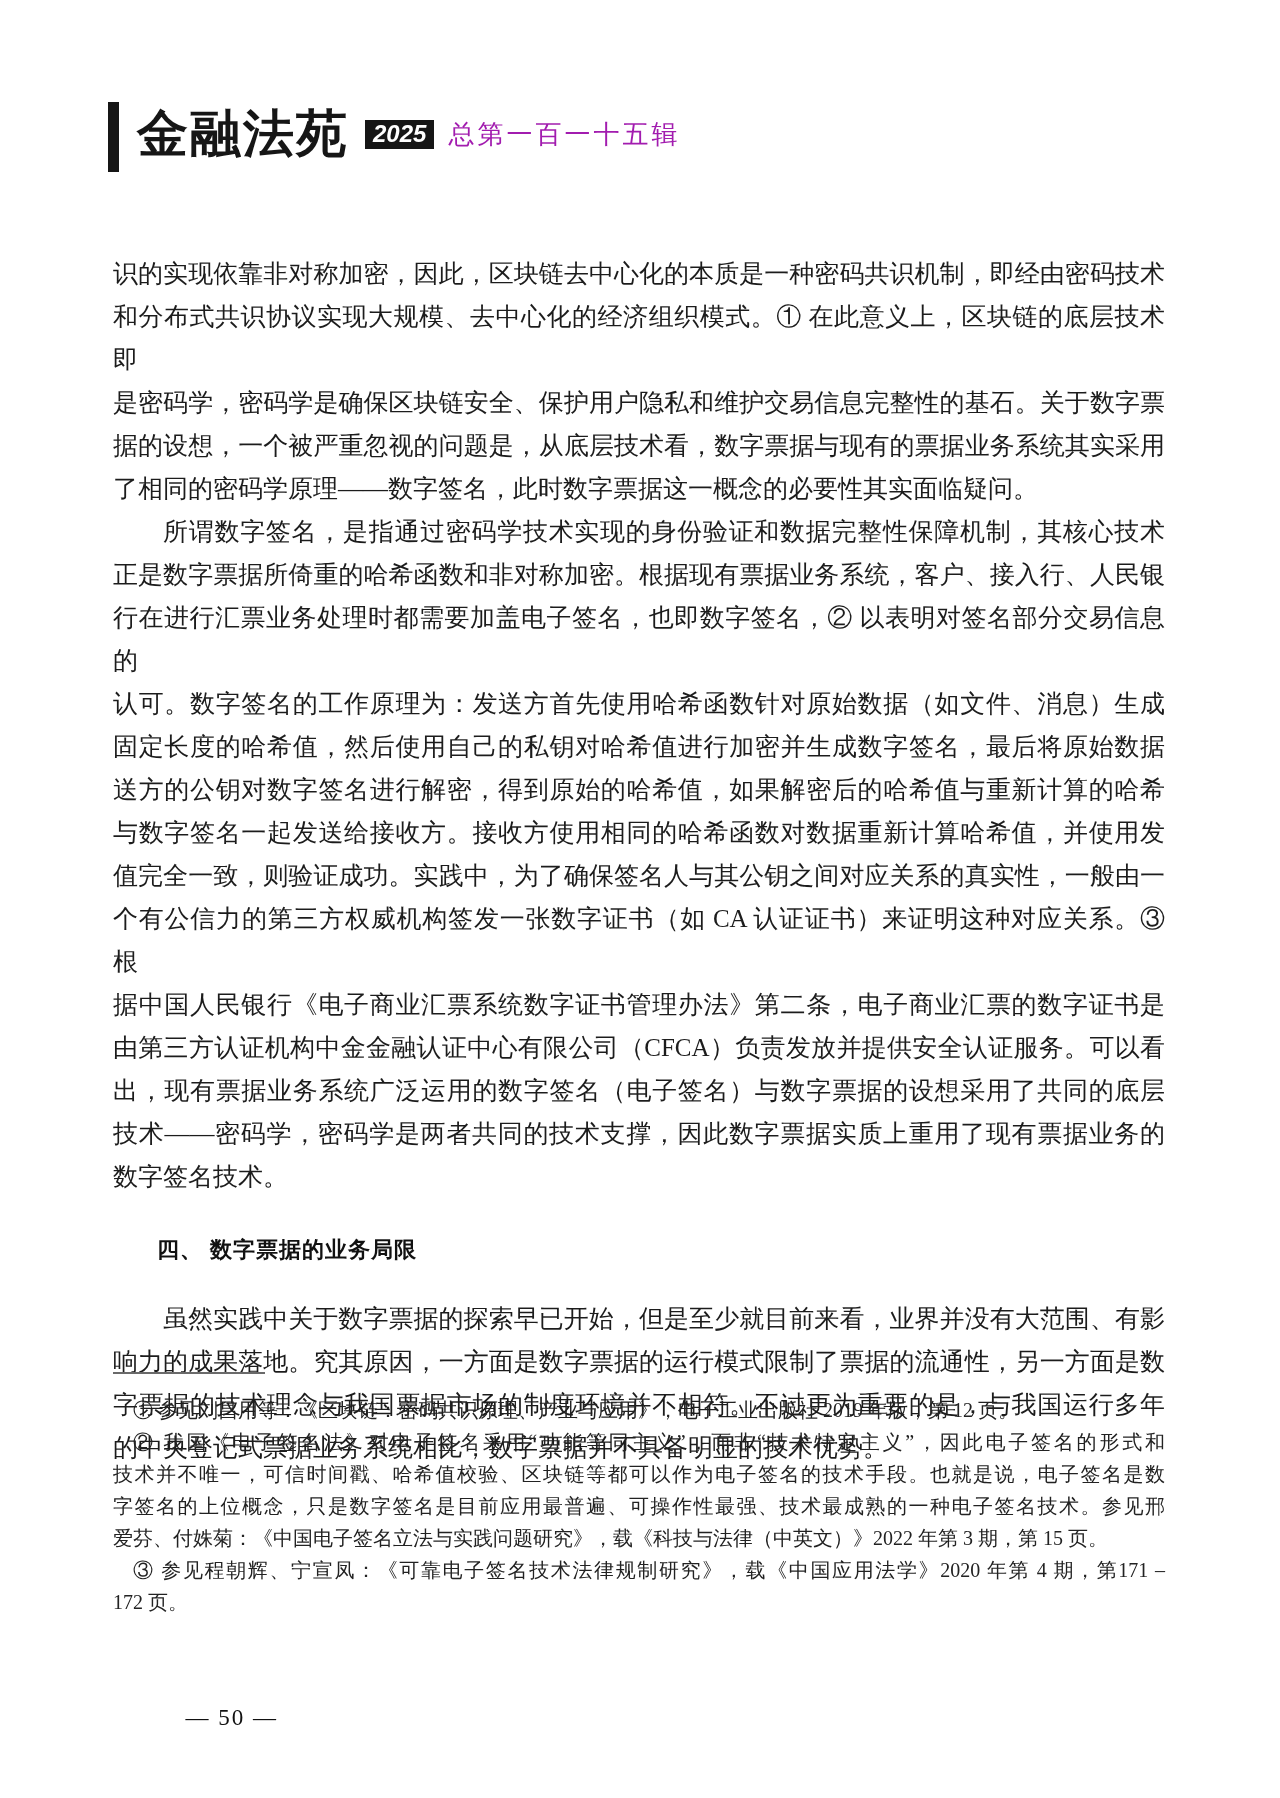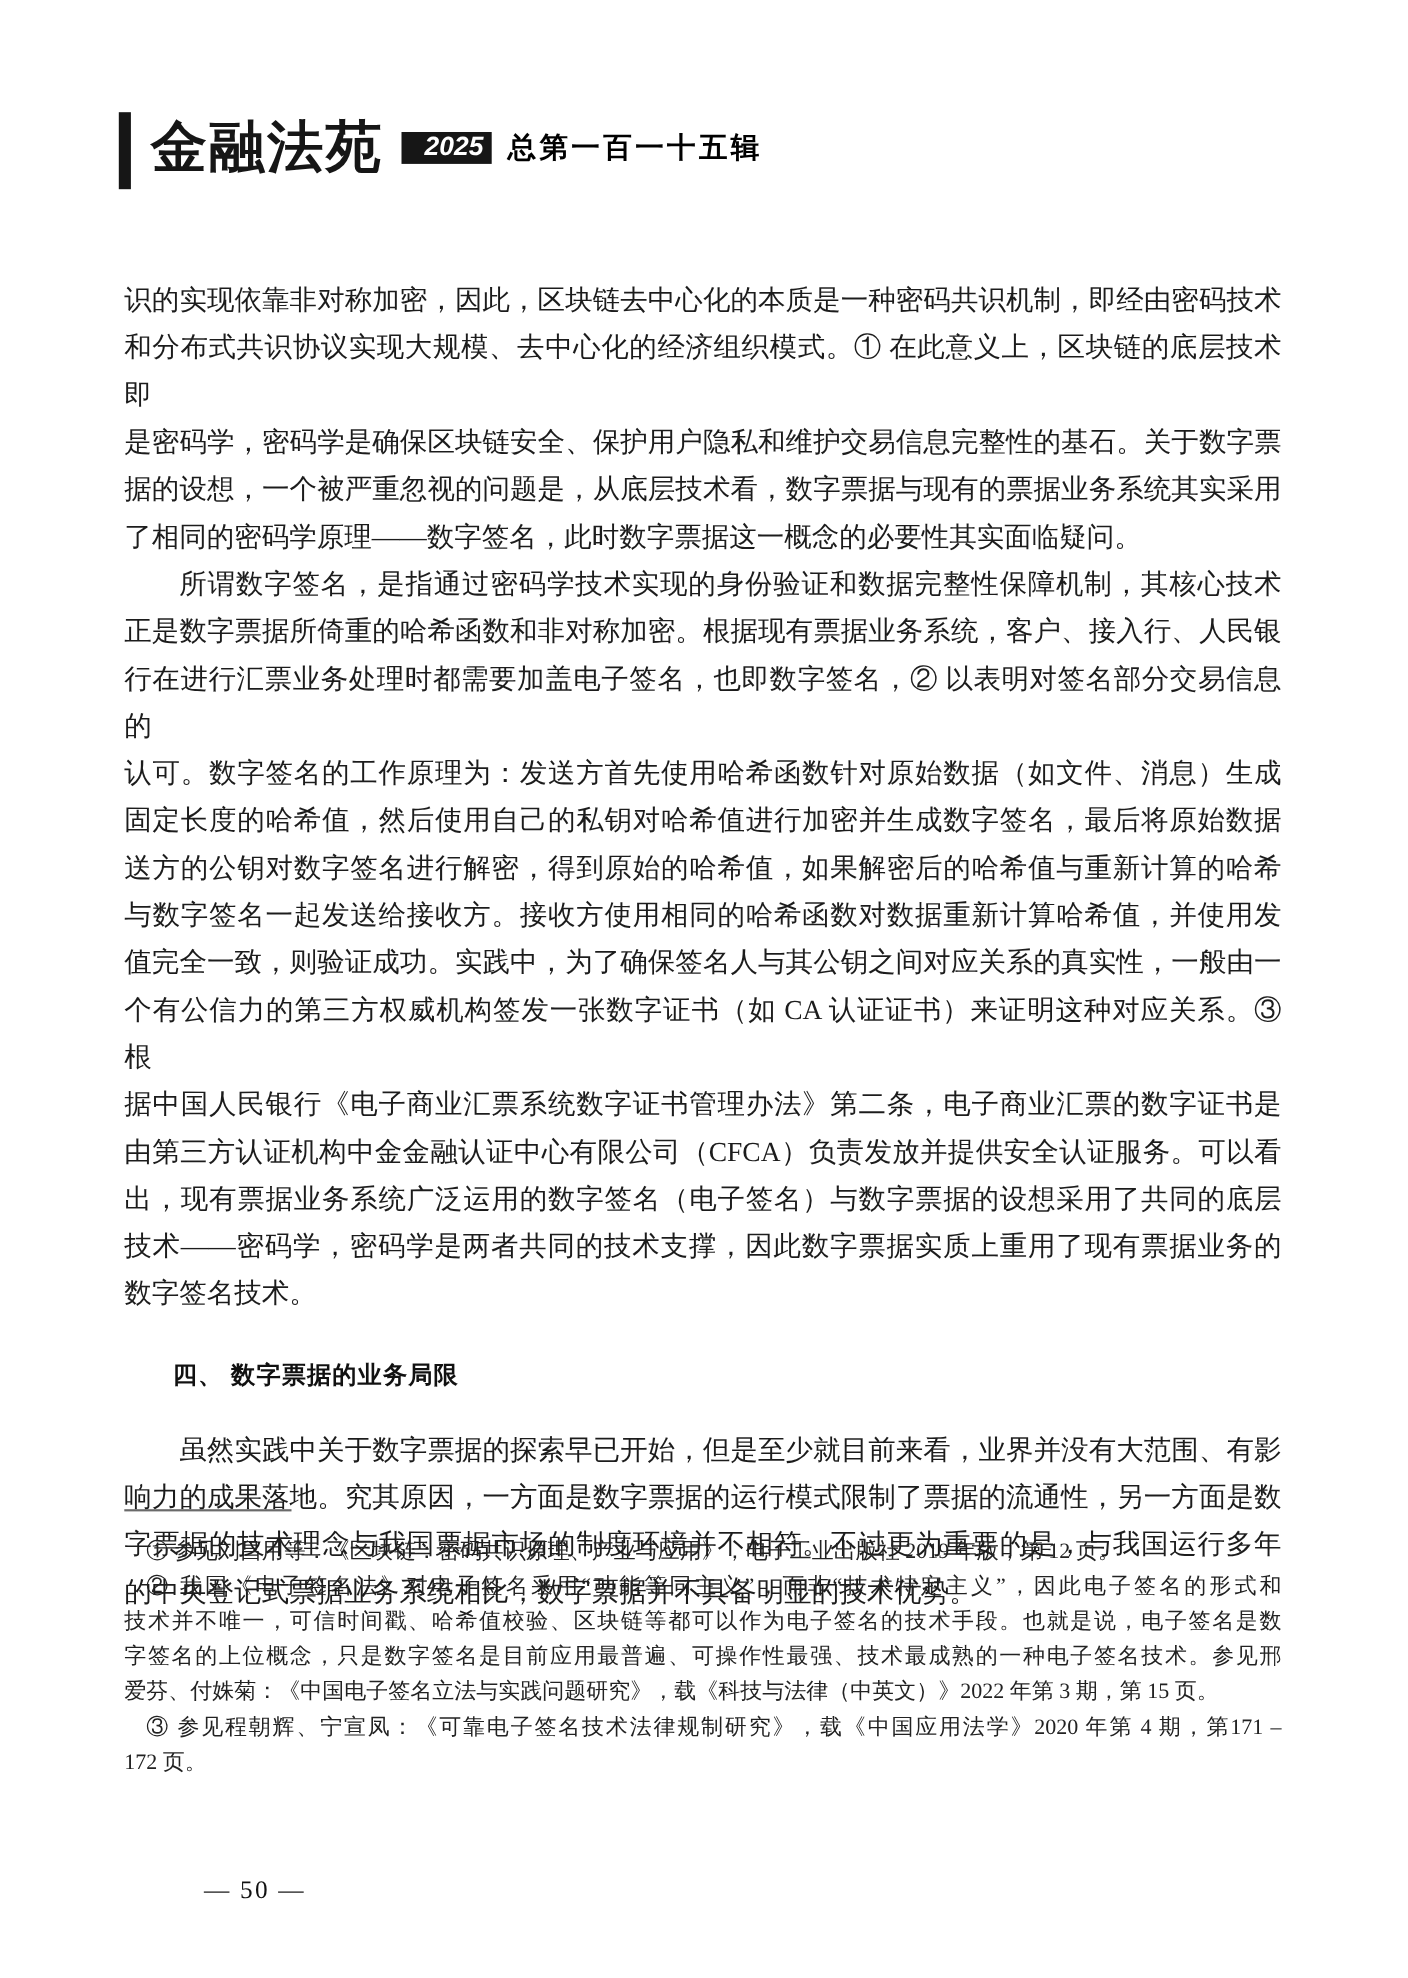--- a/index.html
+++ b/index.html
@@ -19,23 +19,23 @@
   .header-bar { width: 11px; height: 70px; background: #161616; margin-right: 18px; margin-top: 2px; }
   .title-line { display: flex; align-items: center; white-space: nowrap; }
   .journal-title {
     font-size: 51px; font-weight: bold; letter-spacing: 2px; color: #161616;
     font-family: "Liberation Serif", "DejaVu Serif", serif;
   }
   .year-badge {
     display: inline-block; background: #161616; color: #ffffff;
     font-family: "Liberation Sans", sans-serif;
     font-size: 24px; font-weight: bold; font-style: italic;
-    padding: 1px 8px 2px 21px; margin: 0 14px 0 16px; line-height: 26px;
+    padding: 1px 8px 2px 8px; margin: 0 14px 0 16px; line-height: 26px;
   }
-  .issue-info { font-size: 26px; font-weight: bold; letter-spacing: 3px; color: #000000; }
+  .issue-info { font-size: 26px; font-weight: normal; letter-spacing: 3px; color: #a21caf; }
   .journal-subtitle {
     font-size: 21px; letter-spacing: 6px; color: #2a2a2a; margin-top: 4px;
     font-family: "Liberation Serif", "DejaVu Serif", serif;
   }
 
   
   .content {
     position: absolute; left: 113px; top: 252px; width: 1052px;
     font-size: 25px; line-height: 43px; color: #1c1c1c;
   }

